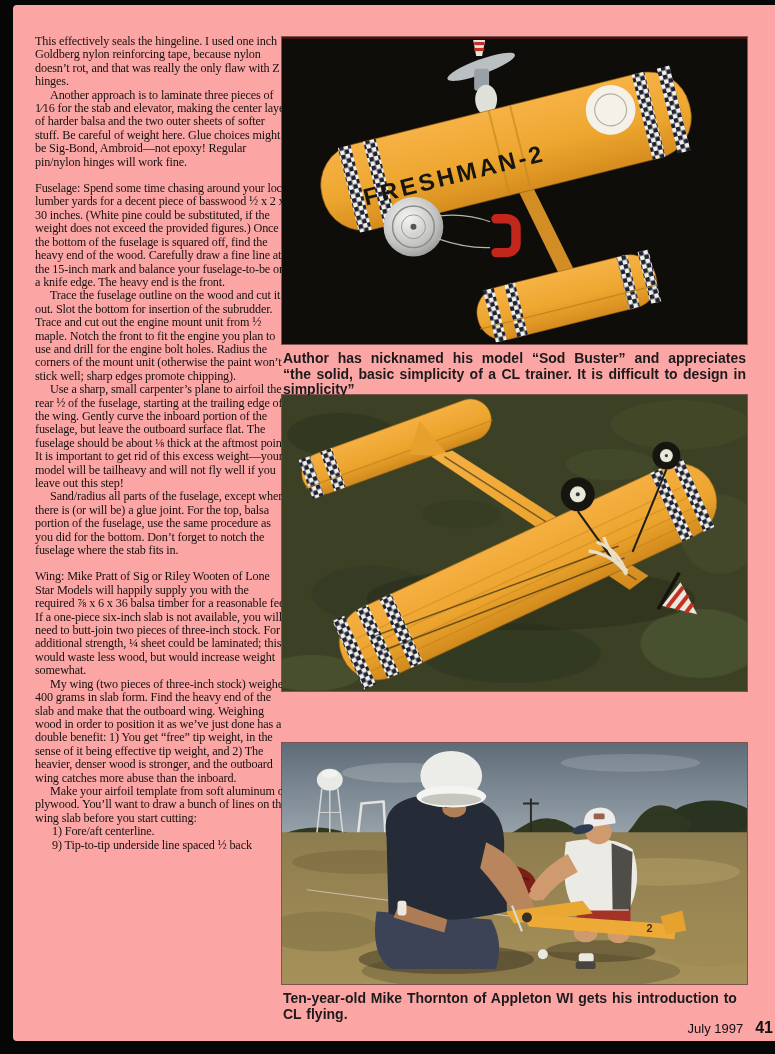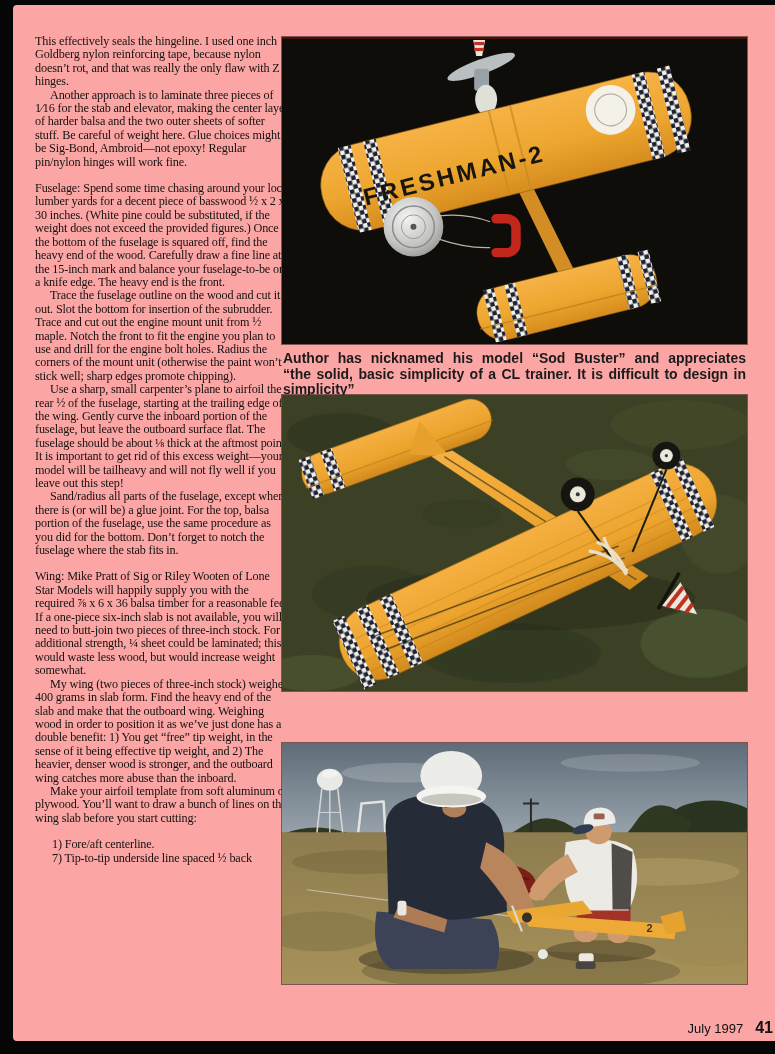--- a/index.html
+++ b/index.html
@@ -16,21 +16,21 @@
   
   .text-col{
     position:absolute;left:22px;top:30px;width:256px;
     font-size:12.2px;line-height:13.4px;letter-spacing:-0.15px;
     color:#141210;text-align:left;
   }
   .para{margin:0;}
   .ind{text-indent:15px;}
   .gap{margin-top:13px;}
   .lead{font-weight:normal;}
-  .list{margin-top:13px;padding-left:17px;}
+  .list{padding-left:17px;}
   .li{margin:0;}
   
   .photo{position:absolute;left:268px;width:467px;border:1px solid rgba(20,18,12,.55);box-sizing:border-box;}
   .photo svg{display:block;width:100%;height:100%;}
   #photo-top{top:31px;height:309px;}
   #photo-middle{top:389px;height:298px;}
   #photo-bottom{top:737px;height:243px;}
   
   .caption{
     position:absolute;left:270px;width:463px;
@@ -58,21 +58,21 @@
     <p class="para ind"><span>Another approach is to laminate three pieces of 1⁄16 for the stab and elevator, making the center layer of harder balsa and the two outer sheets of softer stuff. Be careful of weight here. Glue choices might be Sig-Bond, Ambroid—not epoxy! Regular pin/nylon hinges will work fine.</span></p>
     <p class="para gap"><span class="lead">Fuselage:</span><span> Spend some time chasing around your local lumber yards for a decent piece of basswood ½ x 2 x 30 inches. (White pine could be substituted, if the weight does not exceed the provided figures.) Once the bottom of the fuselage is squared off, find the heavy end of the wood. Carefully draw a fine line at the 15-inch mark and balance your fuselage-to-be on a knife edge. The heavy end is the front.</span></p>
     <p class="para ind"><span>Trace the fuselage outline on the wood and cut it out. Slot the bottom for insertion of the subrudder. Trace and cut out the engine mount unit from ½ maple. Notch the front to fit the engine you plan to use and drill for the engine bolt holes. Radius the corners of the mount unit (otherwise the paint won’t stick well; sharp edges promote chipping).</span></p>
     <p class="para ind"><span>Use a sharp, small carpenter’s plane to airfoil the rear ½ of the fuselage, starting at the trailing edge of the wing. Gently curve the inboard portion of the fuselage, but leave the outboard surface flat. The fuselage should be about ⅛ thick at the aftmost point. It is important to get rid of this excess weight—your model will be tailheavy and will not fly well if you leave out this step!</span></p>
     <p class="para ind"><span>Sand/radius all parts of the fuselage, except where there is (or will be) a glue joint. For the top, balsa portion of the fuselage, use the same procedure as you did for the bottom. Don’t forget to notch the fuselage where the stab fits in.</span></p>
     <p class="para gap"><span class="lead">Wing:</span><span> Mike Pratt of Sig or Riley Wooten of Lone Star Models will happily supply you with the required ⅞ x 6 x 36 balsa timber for a reasonable fee. If a one-piece six-inch slab is not available, you will need to butt-join two pieces of three-inch stock. For additional strength, ¼ sheet could be laminated; this would waste less wood, but would increase weight somewhat.</span></p>
     <p class="para ind"><span>My wing (two pieces of three-inch stock) weighed 400 grams in slab form. Find the heavy end of the slab and make that the outboard wing. Weighing wood in order to position it as we’ve just done has a double benefit: 1) You get “free” tip weight, in the sense of it being effective tip weight, and 2) The heavier, denser wood is stronger, and the outboard wing catches more abuse than the inboard.</span></p>
     <p class="para ind"><span>Make your airfoil template from soft aluminum or plywood. You’ll want to draw a bunch of lines on the wing slab before you start cutting:</span></p>
     <div class="list">
       <p class="li">1) Fore/aft centerline.</p>
-      <p class="li">7) Tip-to-tip underside line spaced ½ back</p>
+      <p class="li">9) Tip-to-tip underside line spaced ½ back</p>
     </div>
   </div>
 
   <div class="photo" id="photo-top">
     <svg viewBox="0 0 467 309" preserveAspectRatio="none">
       <defs>
         <pattern id="chkA" width="9" height="9" patternUnits="userSpaceOnUse">
           <rect width="9" height="9" fill="#f2f0e6"></rect>
           <rect width="4.5" height="4.5" fill="#1e2236"></rect>
           <rect x="4.5" y="4.5" width="4.5" height="4.5" fill="#1e2236"></rect>
@@ -312,18 +312,19 @@
         <polygon points="225,170 302,159 312,172 233,182" fill="#e8a832"></polygon>
         <polygon points="240,172 396,183 394,198 248,185" fill="#eeaa36"></polygon>
         <polygon points="380,175 402,169 406,189 386,193" fill="#e6a22e"></polygon>
         <circle cx="246" cy="176" r="5" fill="#33302a"></circle>
         <line x1="231" y1="164" x2="241" y2="190" stroke="#ddd9ce" stroke-width="2.2"></line>
         <text x="366" y="191" font-family="Liberation Sans, sans-serif" font-size="11" font-weight="bold" fill="#3a3428">2</text>
         <circle cx="262" cy="213" r="5" fill="#e9e9e3"></circle>
       </g>
     </svg>
   </div>
+  <div class="caption" id="caption-bottom">Ten-year-old Mike Thornton of Appleton WI gets his introduction to CL flying.</div>
 
   <div class="footer">
     <span>July 1997</span><span class="pgnum">41</span>
   </div>
 
 </div>
 
 </body></html>

